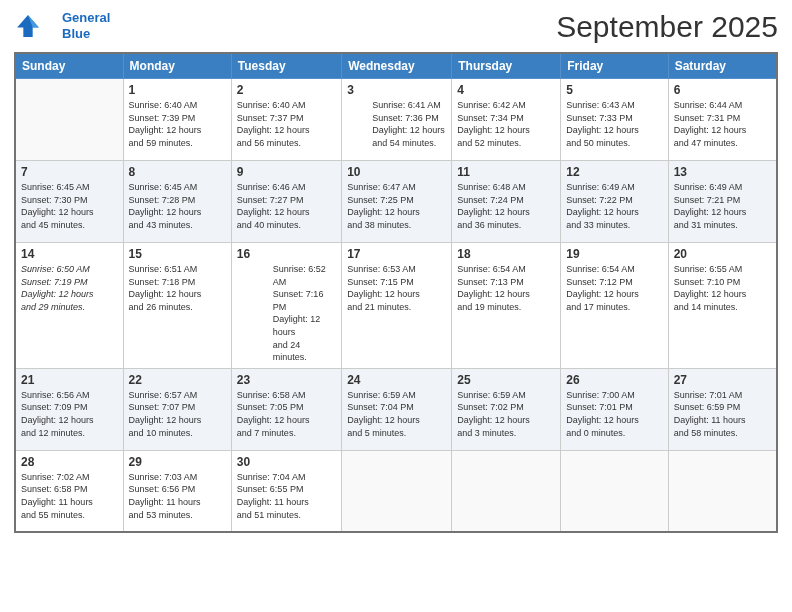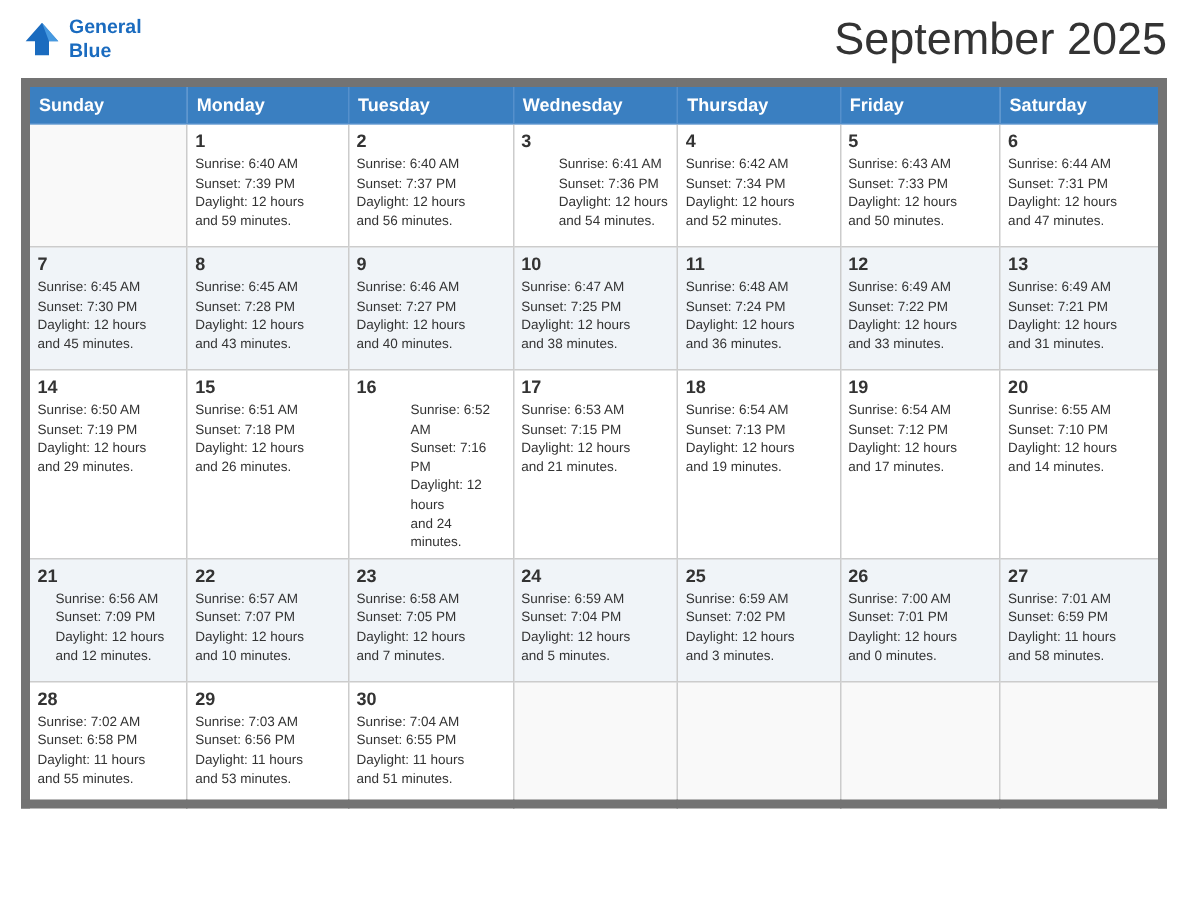--- a/index.html
+++ b/index.html
@@ -18,21 +18,21 @@
     }
     .header {
       display: flex;
       justify-content: space-between;
       align-items: flex-start;
       margin-bottom: 8px;
     }
     .logo {
       display: flex;
       align-items: center;
-      gap: 4px;
+      gap: 20px;
     }
     .logo-text {
       font-size: 13px;
       font-weight: bold;
       color: #333;
       line-height: 1.2;
     }
     .logo-blue { color: #1a6bbf; }
     .logo-icon {
       width: 28px;
@@ -47,21 +47,21 @@
       color: #333;
       margin-left: 40px;
     }
     .location {
       font-size: 13px;
       color: #555;
     }
     .calendar {
       width: 100%;
       border-collapse: collapse;
-      border: 6px solid #737373;
+      border: 2px solid #737373;
     }
     .calendar th {
       background: #3a7fc1;
       color: #fff;
       font-size: 12px;
       font-weight: bold;
       padding: 5px 6px;
       text-align: left;
       border: 1px solid #5590cc;
     }
@@ -218,21 +218,21 @@
             <span class="day-number">13</span>
             <div class="day-info" style="white-space: pre-line;">Sunrise: 6:49 AM
 Sunset: 7:21 PM
 Daylight: 12 hours
 and 31 minutes.</div>
           </td>
         </tr>
         <tr>
           <td>
             <span class="day-number">14</span>
-            <div class="day-info" style="white-space: pre-line;">Sunrise: 6:50 AM
+            <div class="day-info" style="white-space: pre-line; font-style: italic;">Sunrise: 6:50 AM
 Sunset: 7:19 PM
 Daylight: 12 hours
 and 29 minutes.</div>
           </td>
           <td>
             <span class="day-number">15</span>
             <div class="day-info" style="white-space: pre-line;">Sunrise: 6:51 AM
 Sunset: 7:18 PM
 Daylight: 12 hours
 and 26 minutes.</div>
@@ -269,21 +269,21 @@
             <span class="day-number">20</span>
             <div class="day-info" style="white-space: pre-line;">Sunrise: 6:55 AM
 Sunset: 7:10 PM
 Daylight: 12 hours
 and 14 minutes.</div>
           </td>
         </tr>
         <tr class="row-shade">
           <td>
             <span class="day-number">21</span>
-            <div class="day-info" style="white-space: pre-line; margin-left: 12px;">Sunrise: 6:56 AM
+            <div class="day-info" style="white-space: pre-line;">Sunrise: 6:56 AM
 Sunset: 7:09 PM
 Daylight: 12 hours
 and 12 minutes.</div>
           </td>
           <td>
             <span class="day-number">22</span>
             <div class="day-info" style="white-space: pre-line;">Sunrise: 6:57 AM
 Sunset: 7:07 PM
 Daylight: 12 hours
 and 10 minutes.</div>

